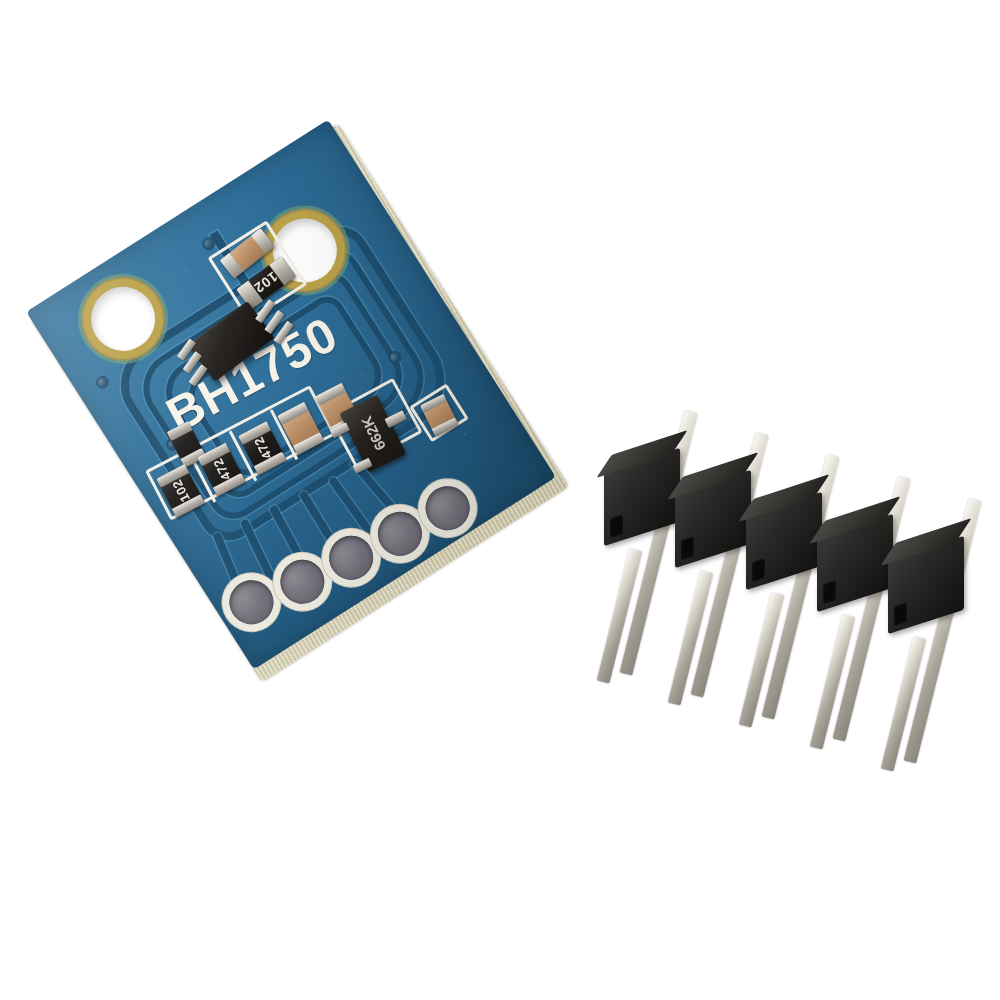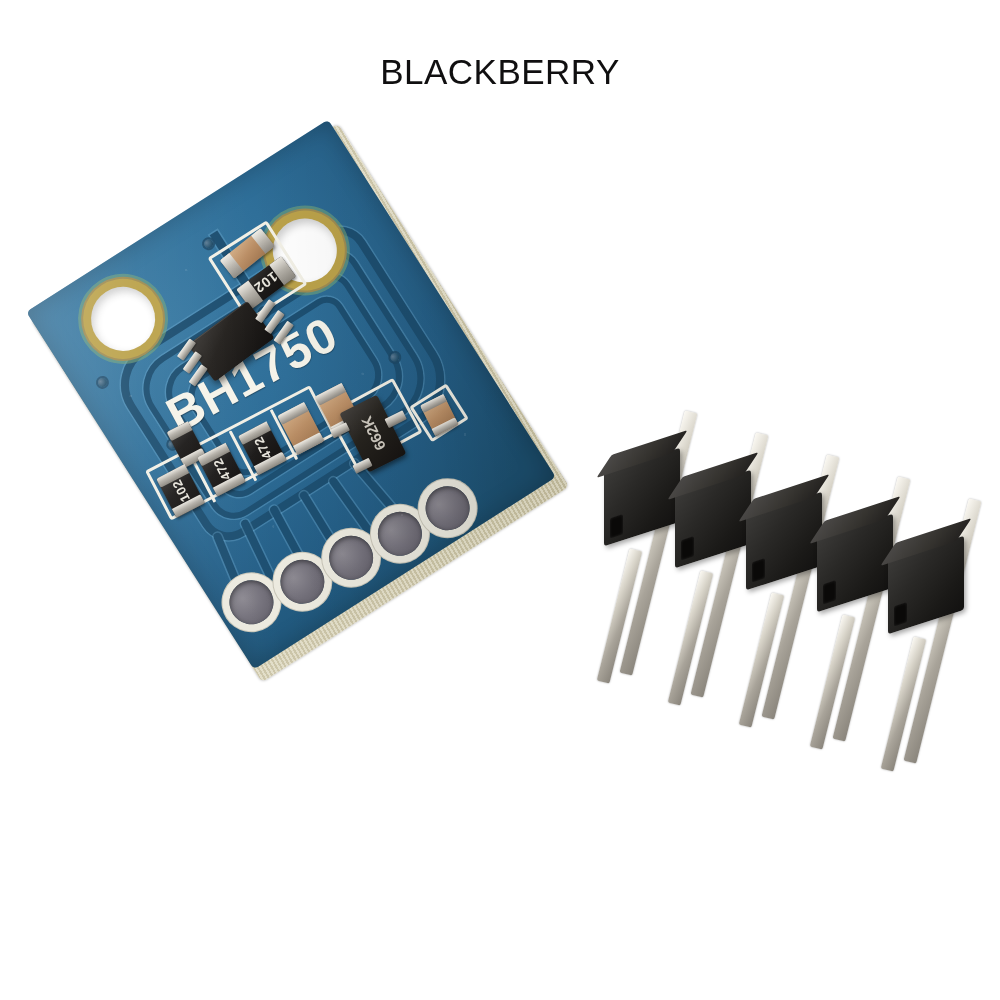--- a/index.html
+++ b/index.html
@@ -292,21 +292,20 @@
     background:#0a0908;
     border-radius:2px;
     box-shadow: inset 0 0 3px rgba(255,255,255,.10);
   }
 </style>
 </head>
 <body>
 
 <div id="stage">
 
-  <div id="title">BLACKBERRY</div>
 
   <div id="pcb-assembly">
 
     <div class="board-wrap">
 
       <div class="board-edge"></div>
 
       <div class="board-face">
 
         <div class="trace" style="left:34px; top:92px; width:290px; height:214px; border-radius:44px 30px 52px 30px;"></div>

